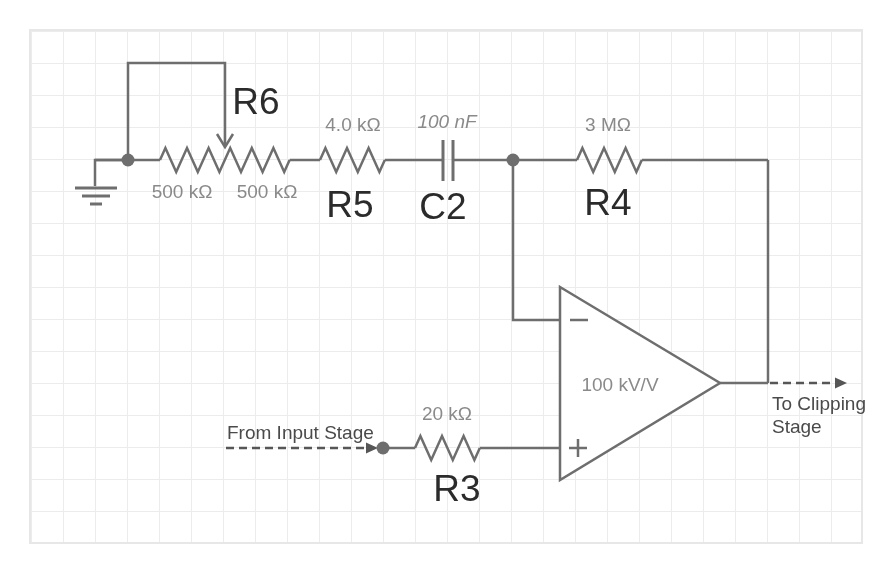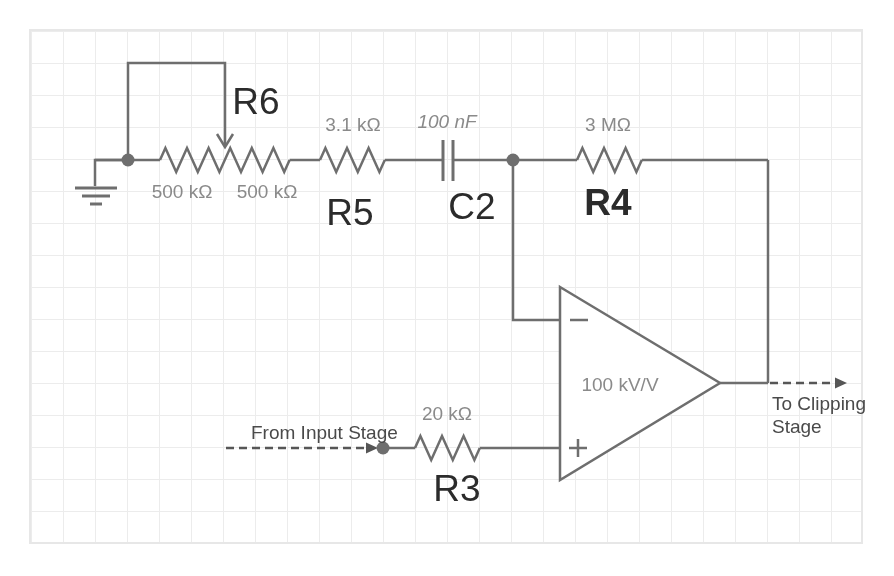--- a/index.html
+++ b/index.html
@@ -41,21 +41,20 @@
     font-size: 19px;
     color: #8a8a8a;
   }
   .stage-note {
     position: absolute;
     font-size: 19px;
     color: #4a4a4a;
   }
   #input-note {
     transform: translateY(-50%);
-    margin-left: 24px;
   }
   #output-note {
     white-space: normal;
     width: 110px;
     line-height: 23px;
   }
 </style>
 </head>
 <body>
 
@@ -121,28 +120,28 @@
       <path d="M770,383 H835" stroke="#565656" stroke-width="2.3" stroke-dasharray="8 5" fill="none"></path>
       <polygon points="835,377.5 847,383 835,388.5" fill="#565656"></polygon>
     </g>
 
     <circle cx="128" cy="160" r="6.5" fill="#6e6e6e"></circle>
     <circle cx="513" cy="160" r="6.5" fill="#6e6e6e"></circle>
     <circle cx="383" cy="448" r="6.5" fill="#6e6e6e"></circle>
   </svg>
 
   <div class="label ref" style="left:256px; top:102px;">R6</div>
-  <div class="label ref" style="left:350px; top:213px;">R5</div>
-  <div class="label ref" style="left:443px; top:207px;margin-left:29px;">C2</div>
-  <div class="label ref" style="left:608px; top:203px;font-weight:bold;">R4</div>
+  <div class="label ref" style="left:350px; top:205px;">R5</div>
+  <div class="label ref" style="left:443px; top:207px;">C2</div>
+  <div class="label ref" style="left:608px; top:203px;">R4</div>
   <div class="label ref" style="left:457px; top:489px;">R3</div>
 
   <div class="label val" style="left:182px; top:192px;">500 kΩ</div>
   <div class="label val" style="left:267px; top:192px;">500 kΩ</div>
-  <div class="label val" style="left:353px; top:125px;">3.1 kΩ</div>
+  <div class="label val" style="left:353px; top:125px;">4.0 kΩ</div>
   <div class="label val" style="left:447px; top:122px;font-style:italic;">100 nF</div>
   <div class="label val" style="left:608px; top:125px;">3 MΩ</div>
   <div class="label val" style="left:447px; top:414px;">20 kΩ</div>
   <div class="label val" style="left:620px; top:385px;">100 kV/V</div>
 
   <div class="stage-note" id="input-note" style="left:227px; top:433px;">From Input Stage</div>
   <div class="stage-note" id="output-note" style="left:772px; top:392px;">To Clipping Stage</div>
 
 </div>
 

